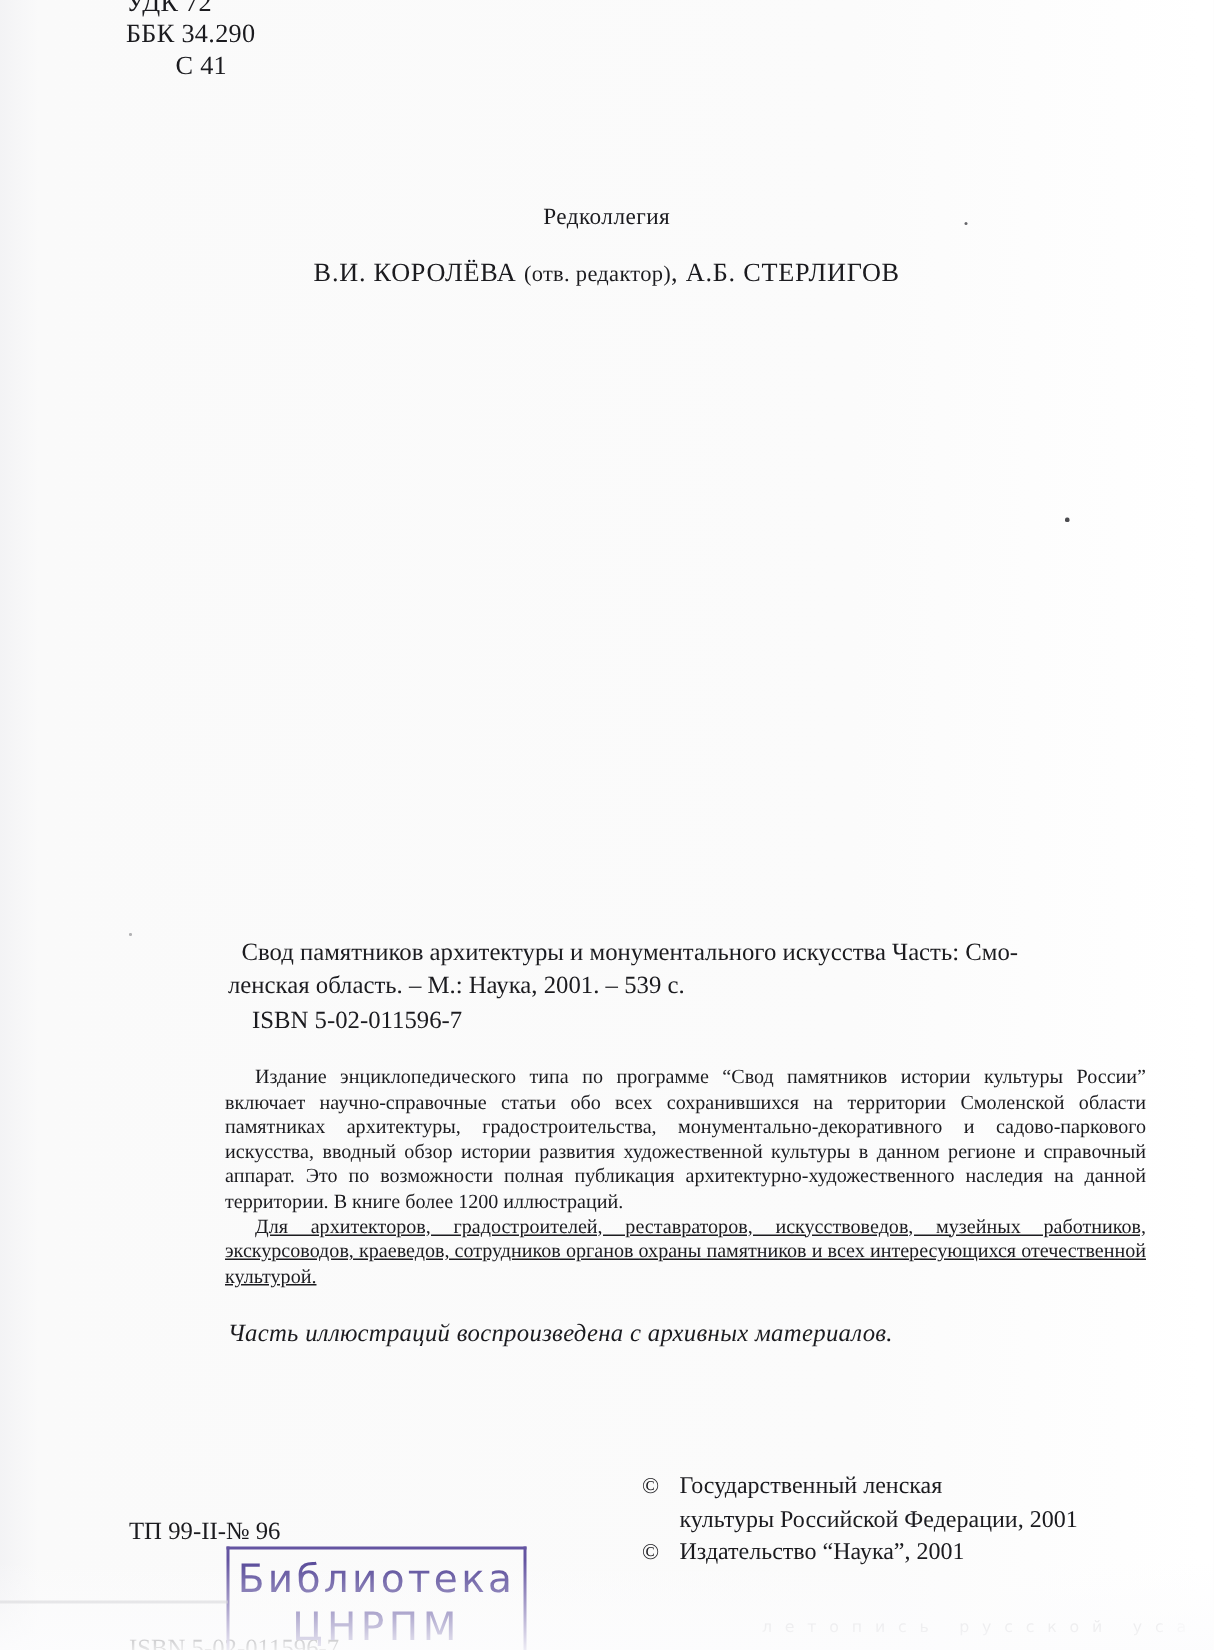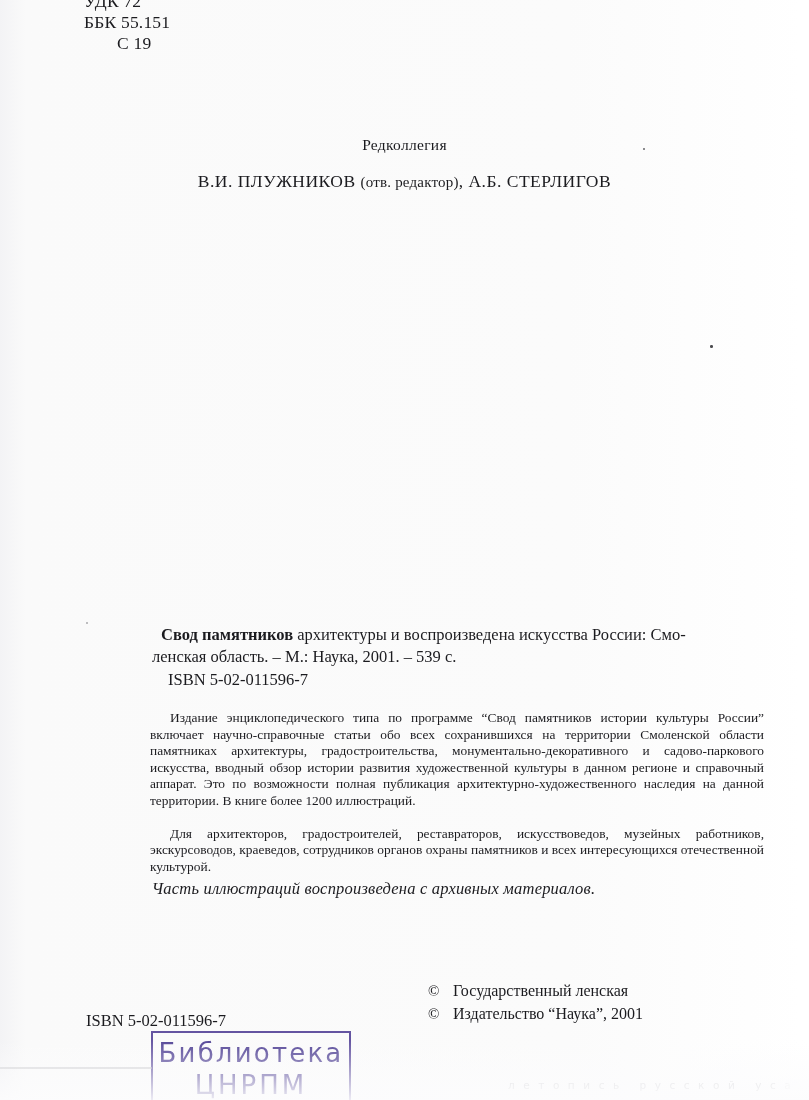--- a/index.html
+++ b/index.html
@@ -78,38 +78,38 @@
     position: absolute;
     left: 152px;
     top: 624px;
     width: 610px;
     font-size: 16.5px;
     line-height: 22px;
   }
   #biblio .bib-l1 { text-indent: 9px; }
   #biblio .bib-l2 { }
   #biblio .bib-isbn { text-indent: 16px; padding-top: 1px; }
-  #biblio b { font-weight: bold; }
+  #biblio b { font-weight: normal; }
 
   
   #annotation {
     position: absolute;
     left: 150px;
     top: 710px;
     width: 614px;
     font-size: 13.4px;
     line-height: 16.6px;
     text-align: justify;
   }
   #annotation p {
     margin: 0;
     text-indent: 20px;
     hyphens: manual;
   }
-  #annotation p + p { margin-top: 16px; }
+  #annotation p + p { margin-top: 0; text-decoration: underline; }
 
   
   #note {
     position: absolute;
     left: 0; top: 879px;
     width: 747px;
     text-align: center;
     font-style: italic;
     font-size: 16.5px;
     letter-spacing: 0.2px;
@@ -211,51 +211,53 @@
 </style>
 </head>
 <body>
 
 <div id="page">
 
   <div id="paper-tone"></div>
 
   <div id="codes">
     <div class="code-line">УДК 72</div>
-    <div class="code-line">ББК 55.151</div>
-    <div class="code-line code-indent">С 19</div>
+    <div class="code-line">ББК 34.290</div>
+    <div class="code-line code-indent">С 41</div>
   </div>
 
   <div id="editorial">
     <div class="ed-title">Редколлегия</div>
-    <div class="ed-name-line"><span>В.И. ПЛУЖНИКОВ </span><span class="ed-lc">(отв. редактор)</span><span>, А.Б. СТЕРЛИГОВ</span></div>
+    <div class="ed-name-line"><span>В.И. КОРОЛЁВА </span><span class="ed-lc">(отв. редактор)</span><span>, А.Б. СТЕРЛИГОВ</span></div>
   </div>
 
   <div id="biblio">
-    <div class="bib-l1"><b>Свод памятников</b><span> архитектуры и воспроизведена искусства России: Смо-</span></div>
+    <div class="bib-l1"><b>Свод памятников</b><span> архитектуры и монументального искусства Часть: Смо-</span></div>
     <div class="bib-l2">ленская область. – М.: Наука, 2001. – 539 с.</div>
     <div class="bib-isbn">ISBN 5-02-011596-7</div>
   </div>
 
   <div id="annotation">
     <p>Издание энциклопедического типа по программе “Свод памятников истории культуры России” включает научно-справочные статьи обо всех сохранившихся на территории Смоленской области памятниках архитектуры, градостроительства, монументально-декоративного и садово-паркового искусства, вводный обзор истории развития художественной культуры в данном регионе и справочный аппарат. Это по возможности полная публикация архитектурно-художественного наследия на данной территории. В книге более 1200 иллюстраций.</p>
     <p>Для архитекторов, градостроителей, реставраторов, искусствоведов, музейных работников, экскурсоводов, краеведов, сотрудников органов охраны памятников и всех интересующихся отечественной культурой.</p>
   </div>
 
   <div id="note">Часть иллюстраций воспроизведена с архивных материалов.</div>
 
   <div id="reg">
+    <div>ТП 99-II-№ 96</div>
     <div>ISBN 5-02-011596-7</div>
   </div>
 
   <div id="copyright">
     <div class="cr-row">
       <span class="cr-mark">©</span>
       <span class="cr-text">Государственный ленская</span>
     </div>
+    <div class="cr-cont">культуры Российской Федерации, 2001</div>
     <div class="cr-row">
       <span class="cr-mark">©</span>
       <span class="cr-text">Издательство “Наука”, 2001</span>
     </div>
   </div>
 
   <div id="stamp">
     <div class="stamp-l1">Библиотека</div>
     <div class="stamp-l2">ЦНРПМ</div>
   </div>

